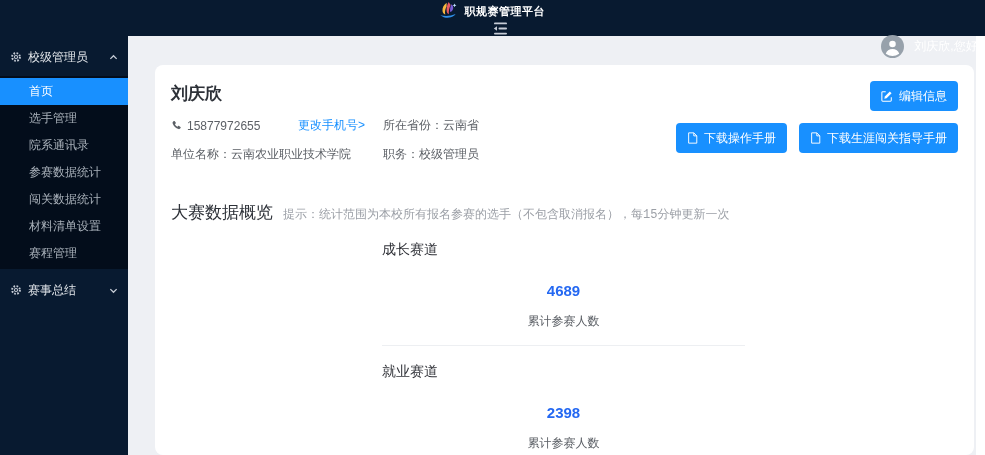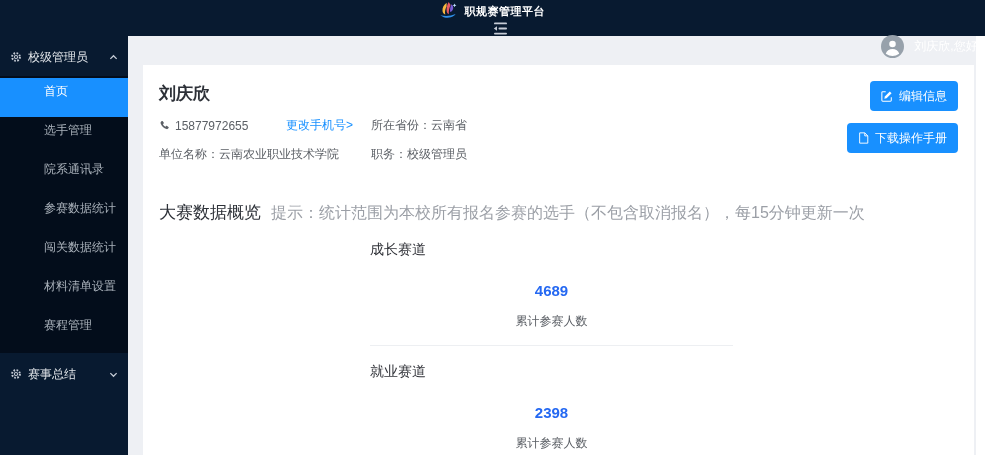--- a/index.html
+++ b/index.html
@@ -14,43 +14,43 @@
   .fold-btn{margin-left:16px;display:flex;align-items:center;cursor:pointer;}
   .header-right{margin-left:auto;display:flex;align-items:center;gap:10px;padding-right:4px;}
   .greeting{color:#fff;font-size:12px;white-space:nowrap;}
 
   
   .sidebar{position:absolute;top:36px;left:0;bottom:0;width:128px;background:#081a30;}
   .group-header{height:30px;display:flex;align-items:center;gap:6px;padding:0 10px;
     color:#e2e6ea;font-size:12px;cursor:pointer;margin-top:6px;}
   .group-header .chev{margin-left:auto;display:flex;}
   .submenu{background:#030d1b;padding:2px 0;margin-top:4px;}
-  .submenu-item{height:39px;line-height:27px;padding-left:44px;font-size:12px;
+  .submenu-item{height:27px;line-height:27px;padding-left:29px;font-size:12px;
     color:#a9b1ba;cursor:pointer;white-space:nowrap;}
   .submenu-item.active{background:#1890ff;color:#fff;}
 
   
   .main{position:absolute;left:128px;top:36px;right:9px;bottom:0;background:#eef0f4;}
-  .card{position:relative;background:#fff;margin:29px 2px 0 15px;height:calc(100% - 29px);
-    box-sizing:border-box;padding:14px 16px;border-radius:0;}
+  .card{position:relative;background:#fff;margin:29px 2px 0 27px;height:calc(100% - 29px);
+    box-sizing:border-box;padding:14px 16px;border-radius:8px;}
   .profile-name{font-size:17px;font-weight:600;color:#2d3138;margin:3px 0 0;}
   .detail-row{display:flex;align-items:center;font-size:12px;color:#5c6066;margin-top:12px;}
   .cell-phone{width:127px;display:flex;align-items:center;gap:5px;}
   .cell-link{width:85px;}
   .cell-org{width:212px;}
   .link{color:#1890ff;text-decoration:none;cursor:pointer;}
 
   .btn{display:inline-flex;align-items:center;gap:6px;background:#1890ff;color:#fff;border:none;
     border-radius:4px;height:30px;padding:0 11px;font-size:12px;font-family:inherit;cursor:pointer;white-space:nowrap;}
   .edit-btn{position:absolute;top:16px;right:16px;}
   .dl-row{position:absolute;top:58px;right:16px;display:flex;gap:12px;}
 
   .section-head{display:flex;align-items:baseline;gap:10px;margin-top:38px;}
   .section-title{font-size:17px;font-weight:400;color:#2d3138;}
-  .section-hint{font-size:16px;color:#9b9fa6;}
+  .section-hint{font-size:12px;color:#9b9fa6;font-family:Liberation Mono, monospace;}
 
   .tracks{width:363px;margin-left:211px;}
   .track-name{margin-top:17px;font-size:14px;color:#303238;}
   .track-value{margin-top:23px;text-align:center;font-size:15px;font-weight:bold;color:#2468f2;}
   .track-caption{margin-top:14px;text-align:center;font-size:12px;color:#5c6066;}
   .track-divider{margin-top:15px;border-bottom:1px solid #edeff2;}
 
   .scrollbar{position:absolute;top:36px;right:0;bottom:0;width:9px;background:#fff;}
 </style>
 </head>
@@ -149,20 +149,29 @@
       <div class="dl-row">
         <button class="btn">
           <span style="display:flex;">
             <svg width="11" height="12" viewBox="0 0 12 14" fill="none" stroke="#fff" stroke-width="1.1">
               <path d="M1.5 1h6L11 4.5V13H1.5z"></path>
                 <path d="M7.5 1v3.5H11"></path>
             </svg>
           </span>
           <span>下载操作手册</span>
         </button>
+        <button class="btn">
+          <span style="display:flex;">
+            <svg width="11" height="12" viewBox="0 0 12 14" fill="none" stroke="#fff" stroke-width="1.1">
+              <path d="M1.5 1h6L11 4.5V13H1.5z"></path>
+                <path d="M7.5 1v3.5H11"></path>
+            </svg>
+          </span>
+          <span>下载生涯闯关指导手册</span>
+        </button>
       </div>
 
       <div class="detail-row">
         <span class="cell-phone">
           <span style="display:flex;">
             <svg width="11" height="11" viewBox="0 0 14 14" fill="#5c6066">
               <path d="M4.8 1.6L6 3.3c.3.4.2.9-.1 1.2l-.9.9c.6 1.3 1.9 2.6 3.2 3.2l.9-.9c.3-.3.8-.4 1.2-.1l1.7 1.2c.5.3.6 1 .2 1.4l-1 1c-.4.4-1 .6-1.6.4C6.3 10.5 3.1 7.3 2 4c-.2-.6 0-1.2.4-1.6l1-1c.4-.4 1.1-.3 1.4.2z"></path>
             </svg>
           </span>
           <span>15877972655</span>

